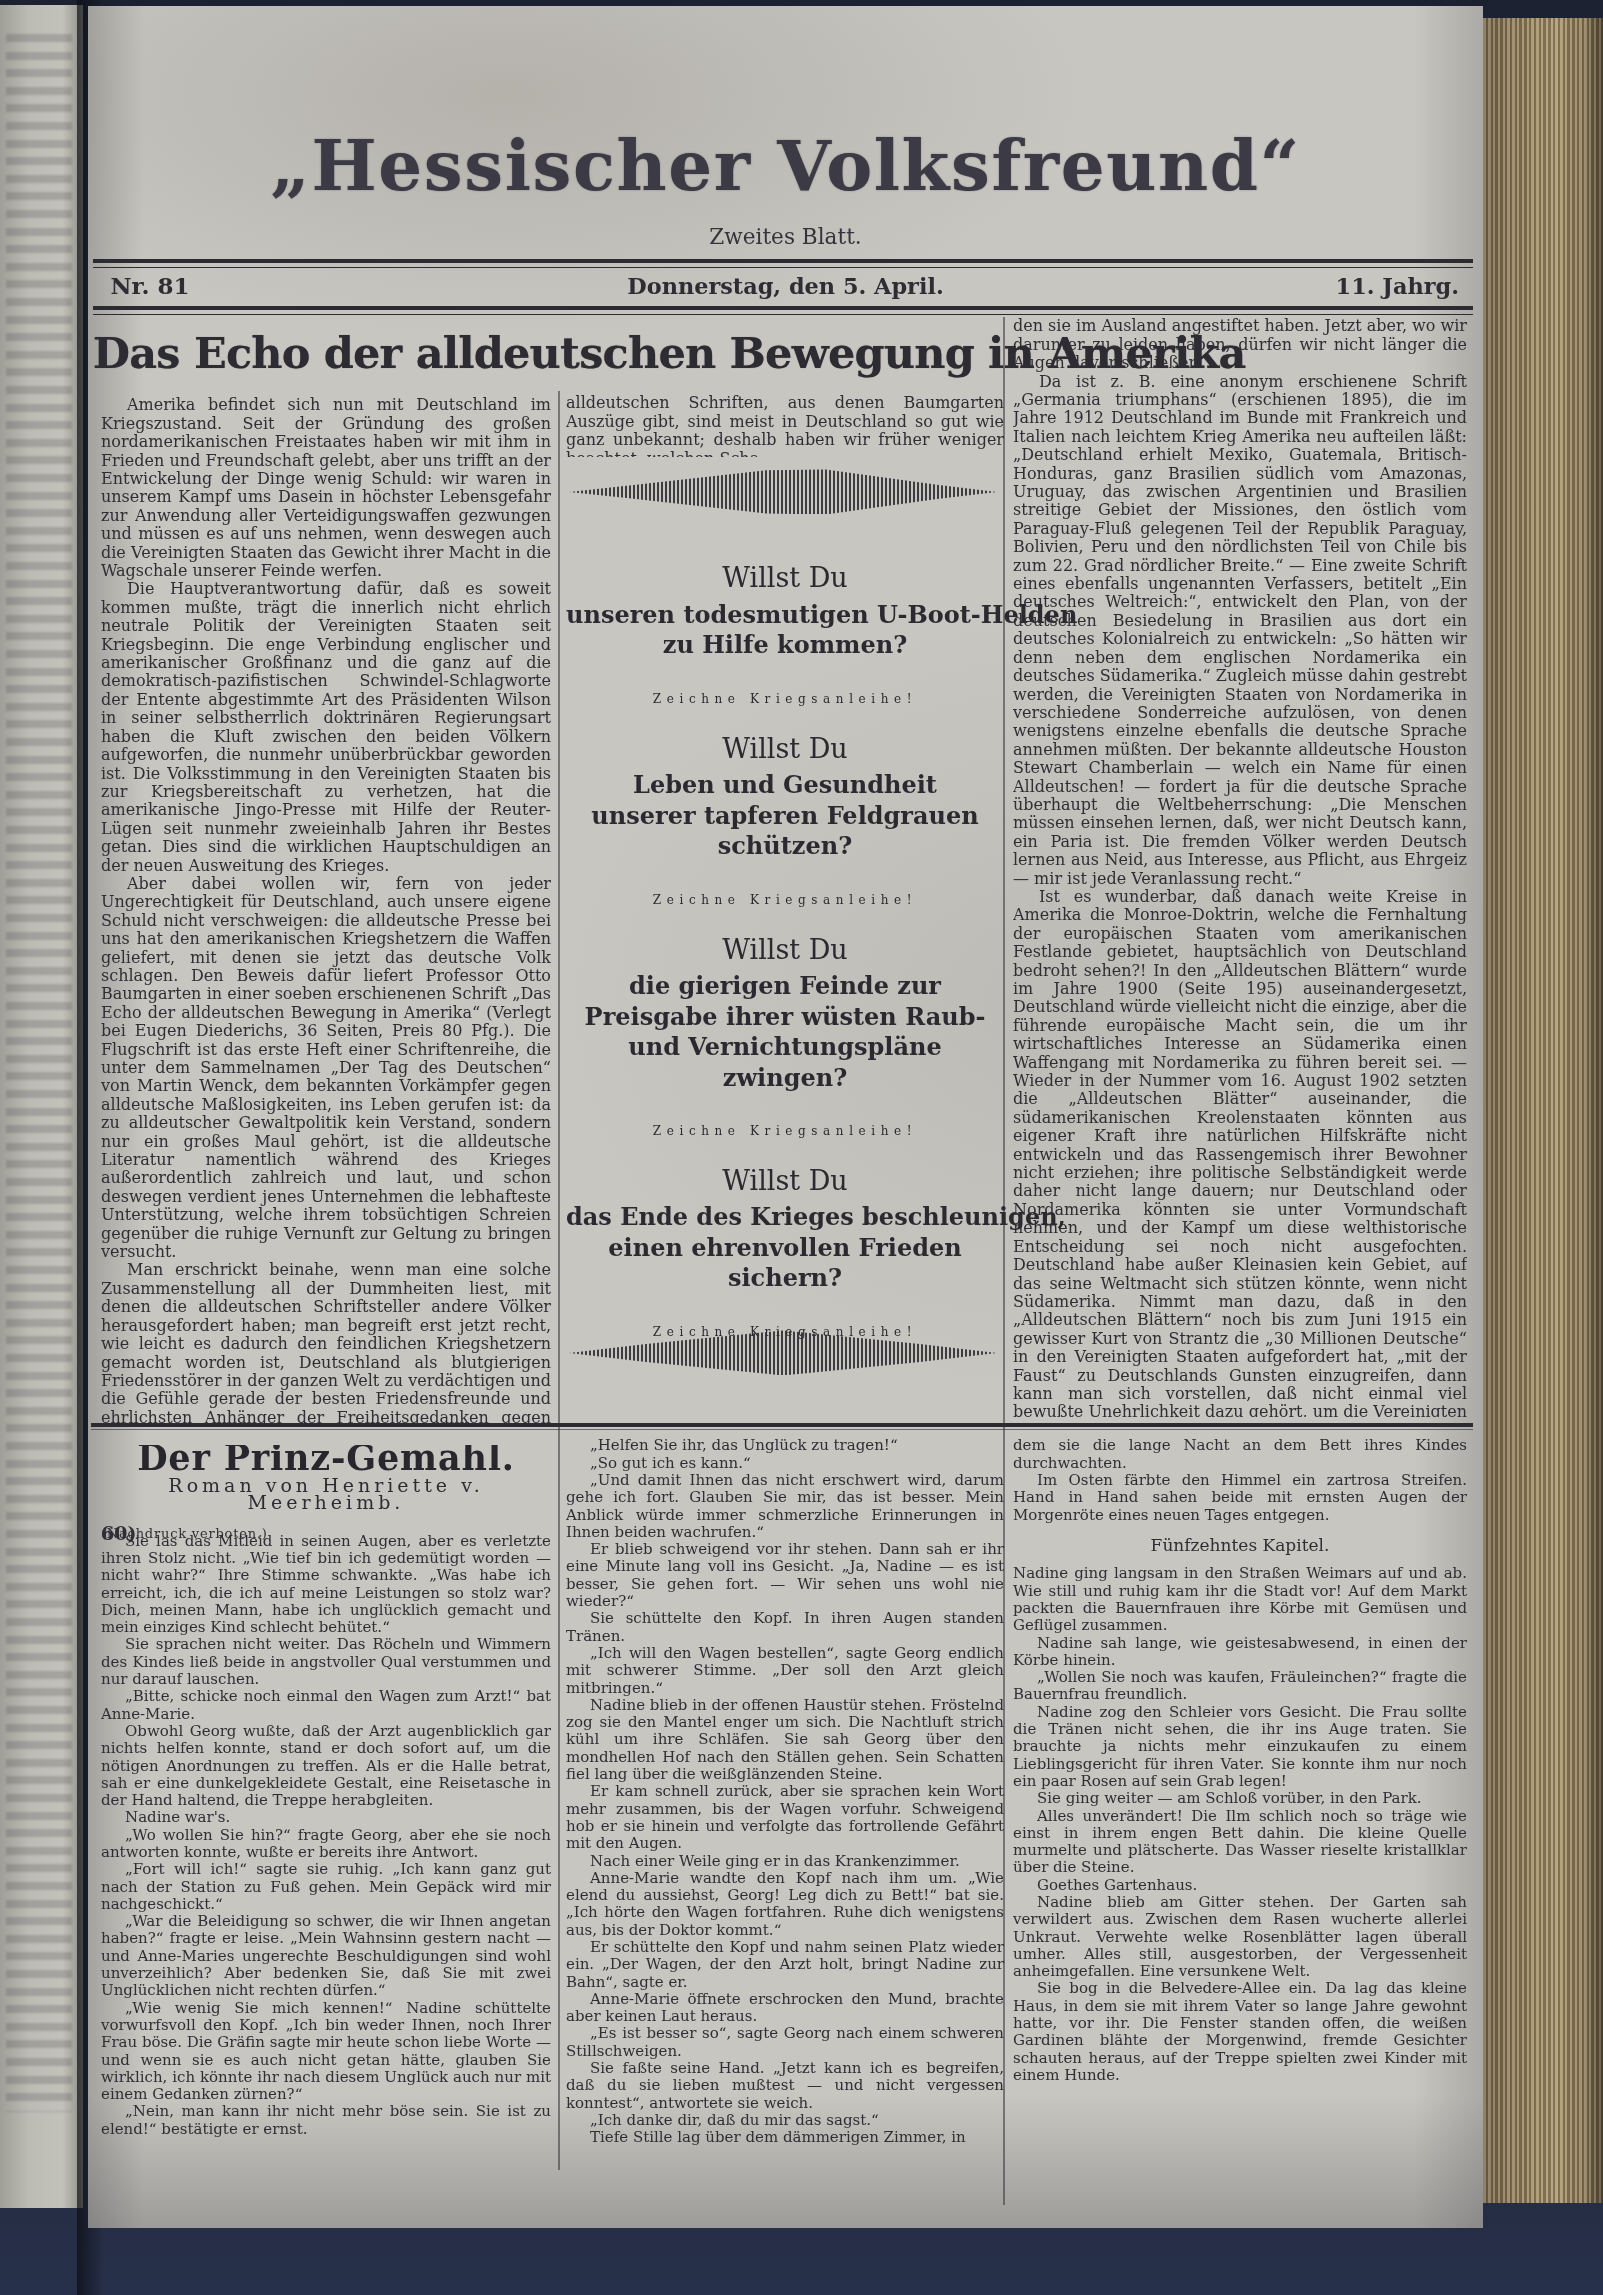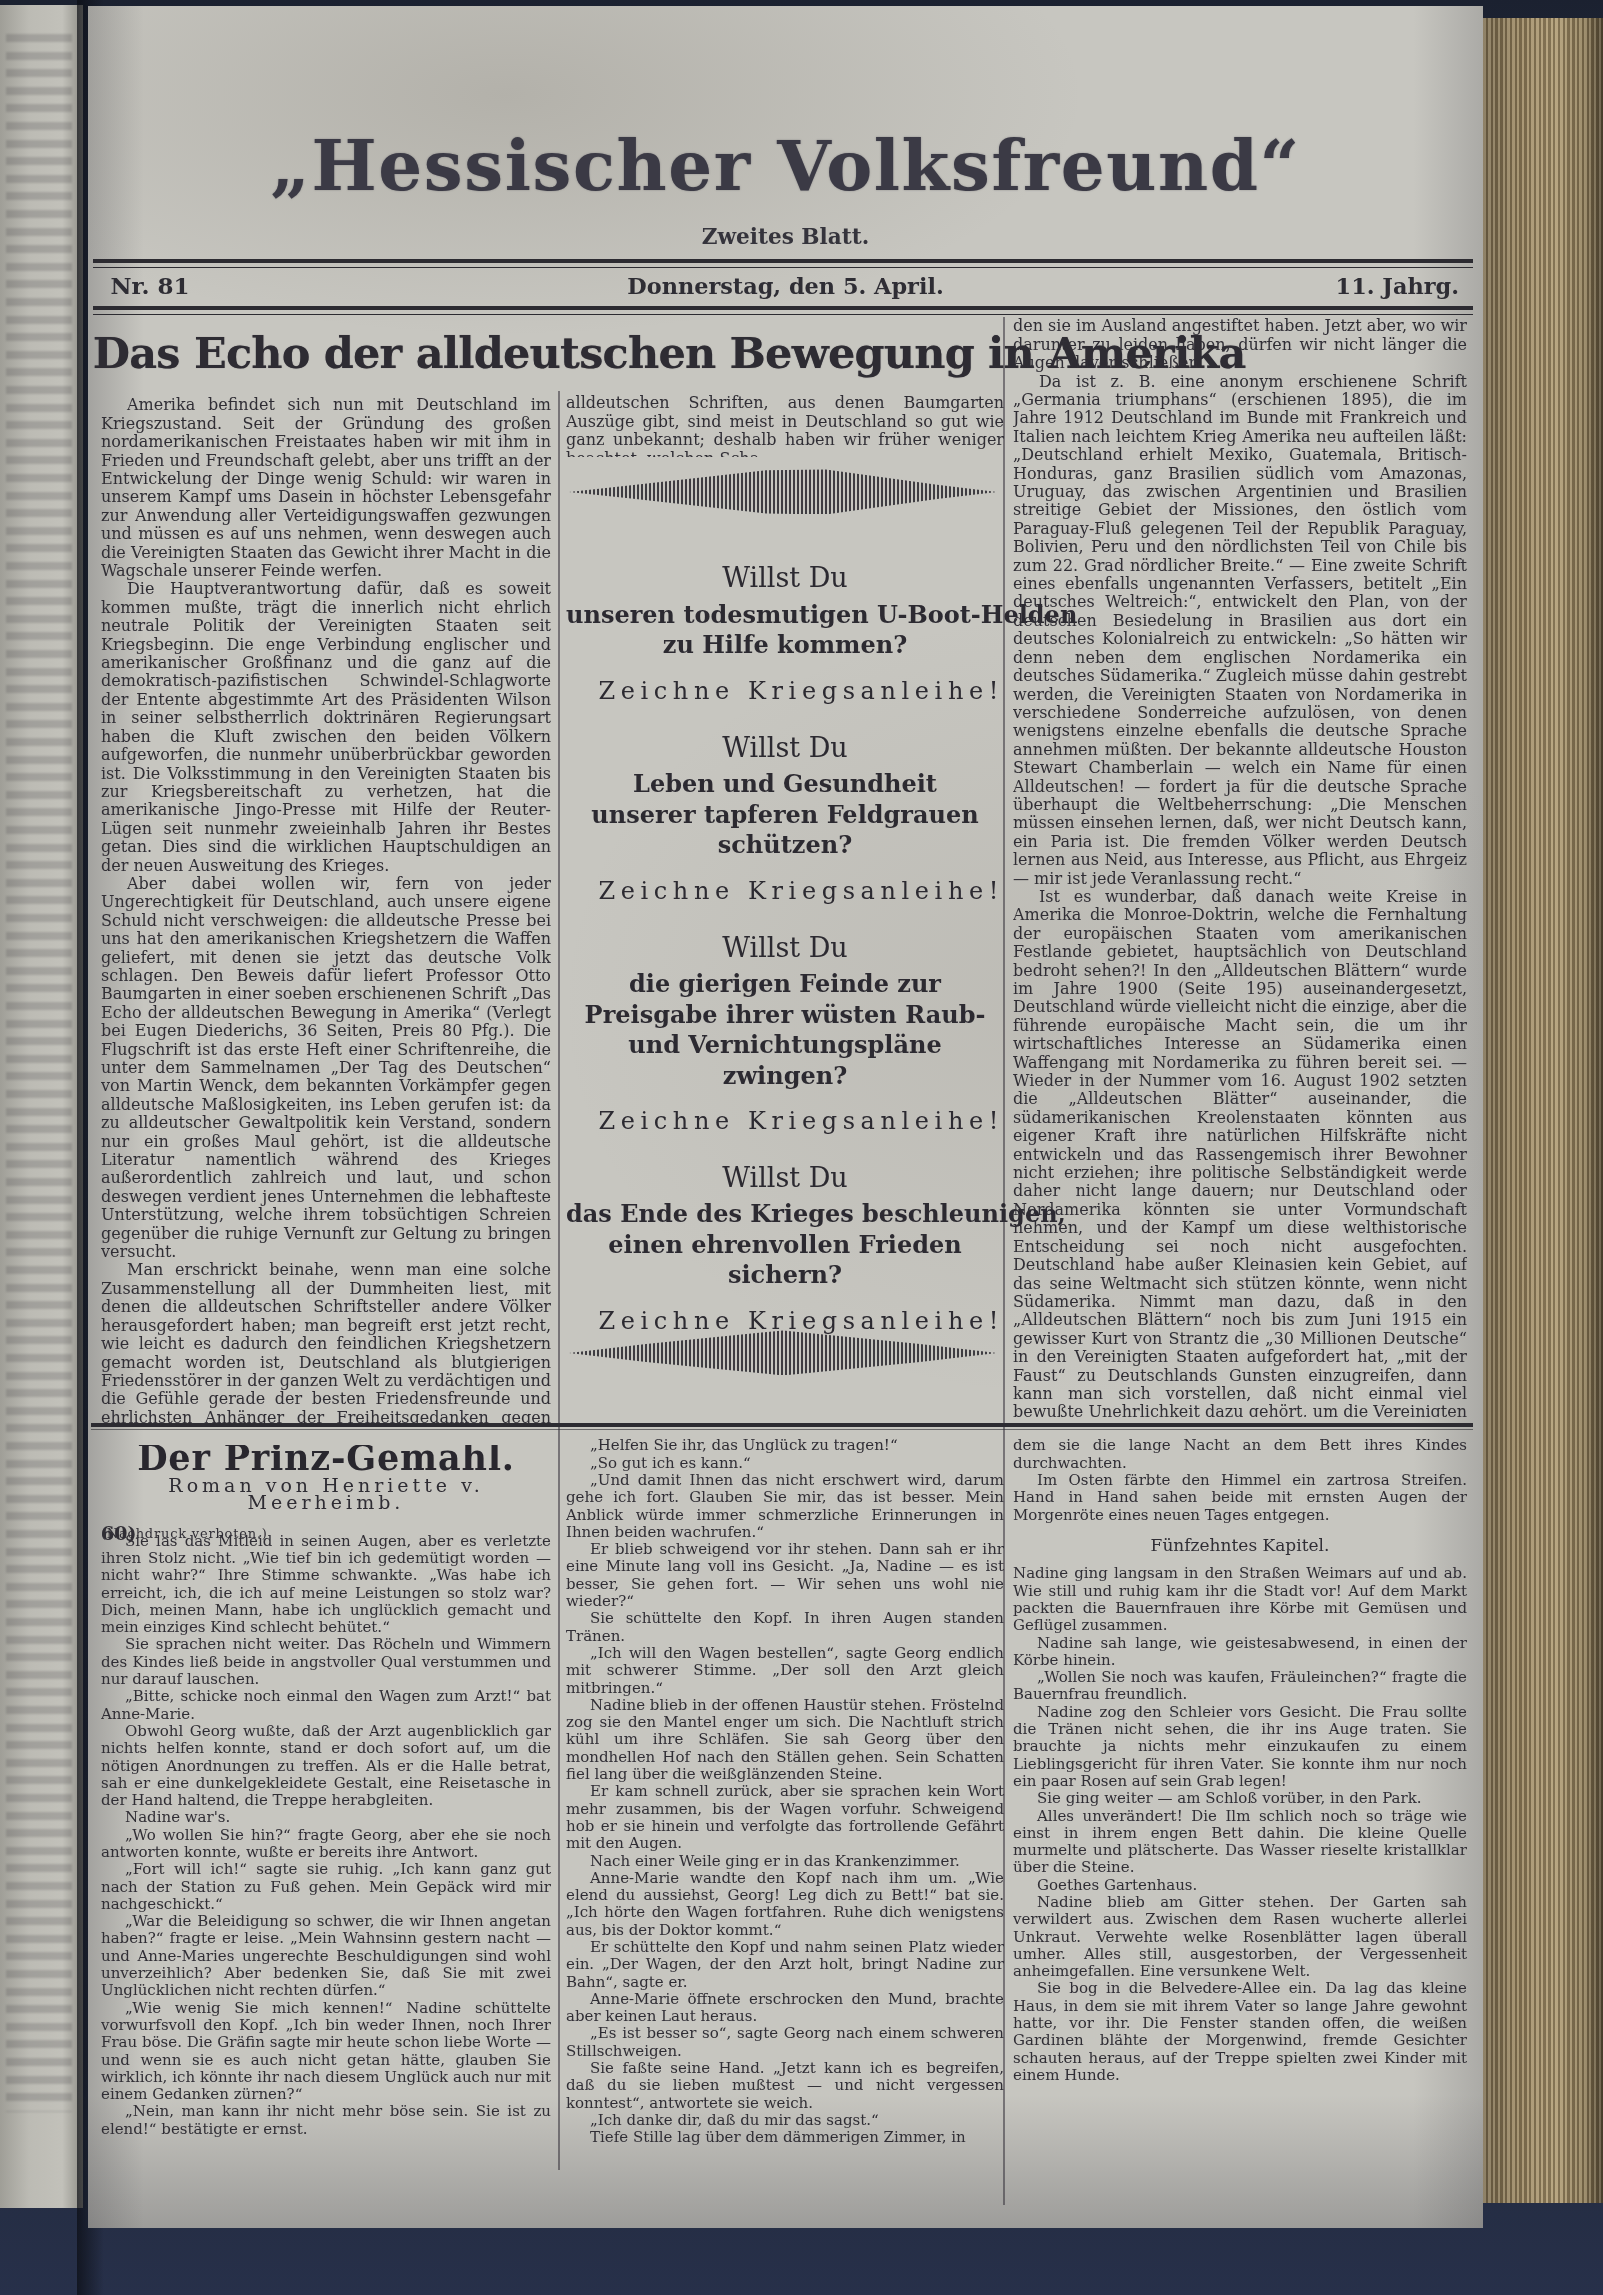--- a/index.html
+++ b/index.html
@@ -54,21 +54,21 @@
 
   
   .masthead {
     left:0; right:0; top:119px; text-align:center;
     font-size:69px; font-weight:bold; letter-spacing:1.6px;
     color:#3b3a45; text-shadow:0 0 1.6px rgba(55,54,66,.5);
     white-space:nowrap;
   }
   .subtitle {
     left:0; right:0; top:218px; text-align:center;
-    font-size:21.6px; font-weight:bold; color:#35343c;
+    font-size:21.6px; font-weight:normal; color:#35343c;
   }
   .rule-a, .rule-b {
     left:4.8px; width:1380px; height:3.2px;
     border-top:4.8px solid #2c2b31; border-bottom:1.6px solid #2c2b31;
   }
   .rule-a { top:253px; }
   .rule-b { top:300px; border-top-width:4px; }
   .dateline { left:0; right:0; top:264px; height:32px; font-weight:bold; color:#2e2d34; }
   .dl-issue  { left:22.4px;  top:1.6px; font-size:23px; }
   .dl-date   { left:0; right:0; top:2.4px; text-align:center; font-size:22.4px; }
@@ -104,21 +104,21 @@
   }
   .ornament-top { top:463px; }
   .ornament-bottom { top:1324px; clip-path:polygon(0% 50%, 18% 30%, 50% 0%, 82% 30%, 100% 50%, 82% 70%, 50% 100%, 18% 70%); }
 
   
   .ad-block { left:478px; top:556px; width:438px; height:761px; text-align:center; color:#2c2a31; }
   .ad-block * { position:static; }
   .ad-section { display:block; margin-bottom:27px; }
   .ad-heading { display:block; font-size:27px; font-weight:normal; margin-bottom:6.4px; }
   .ad-line    { display:block; font-size:24px; font-weight:bold; line-height:30.5px; white-space:nowrap; }
-  .ad-cta     { display:block; font-size:24px; letter-spacing:5.6px; margin-top:16px; white-space:nowrap;text-align:right; }
+  .ad-cta     { display:block; font-size:12px; letter-spacing:5.6px; margin-top:31px; white-space:nowrap; }
 
   
   .feuilleton-rule {
     left:3.2px; top:1417px; width:1382px; height:1.6px;
     border-top:4.8px solid #2c2b31; border-bottom:1.6px solid rgba(44,43,49,.6);
   }
   .fcol { font-size:15px; line-height:17.3px; color:#302e35; }
   .fcol p { position:static; margin:0; text-align:justify; text-indent:24px; }
   .fcol1 { left:13px;   top:1439px; width:450px; height:757px; overflow:hidden; }
   .fcol2 { left:478px;  top:1431px; width:438px; height:766px; overflow:hidden; }

